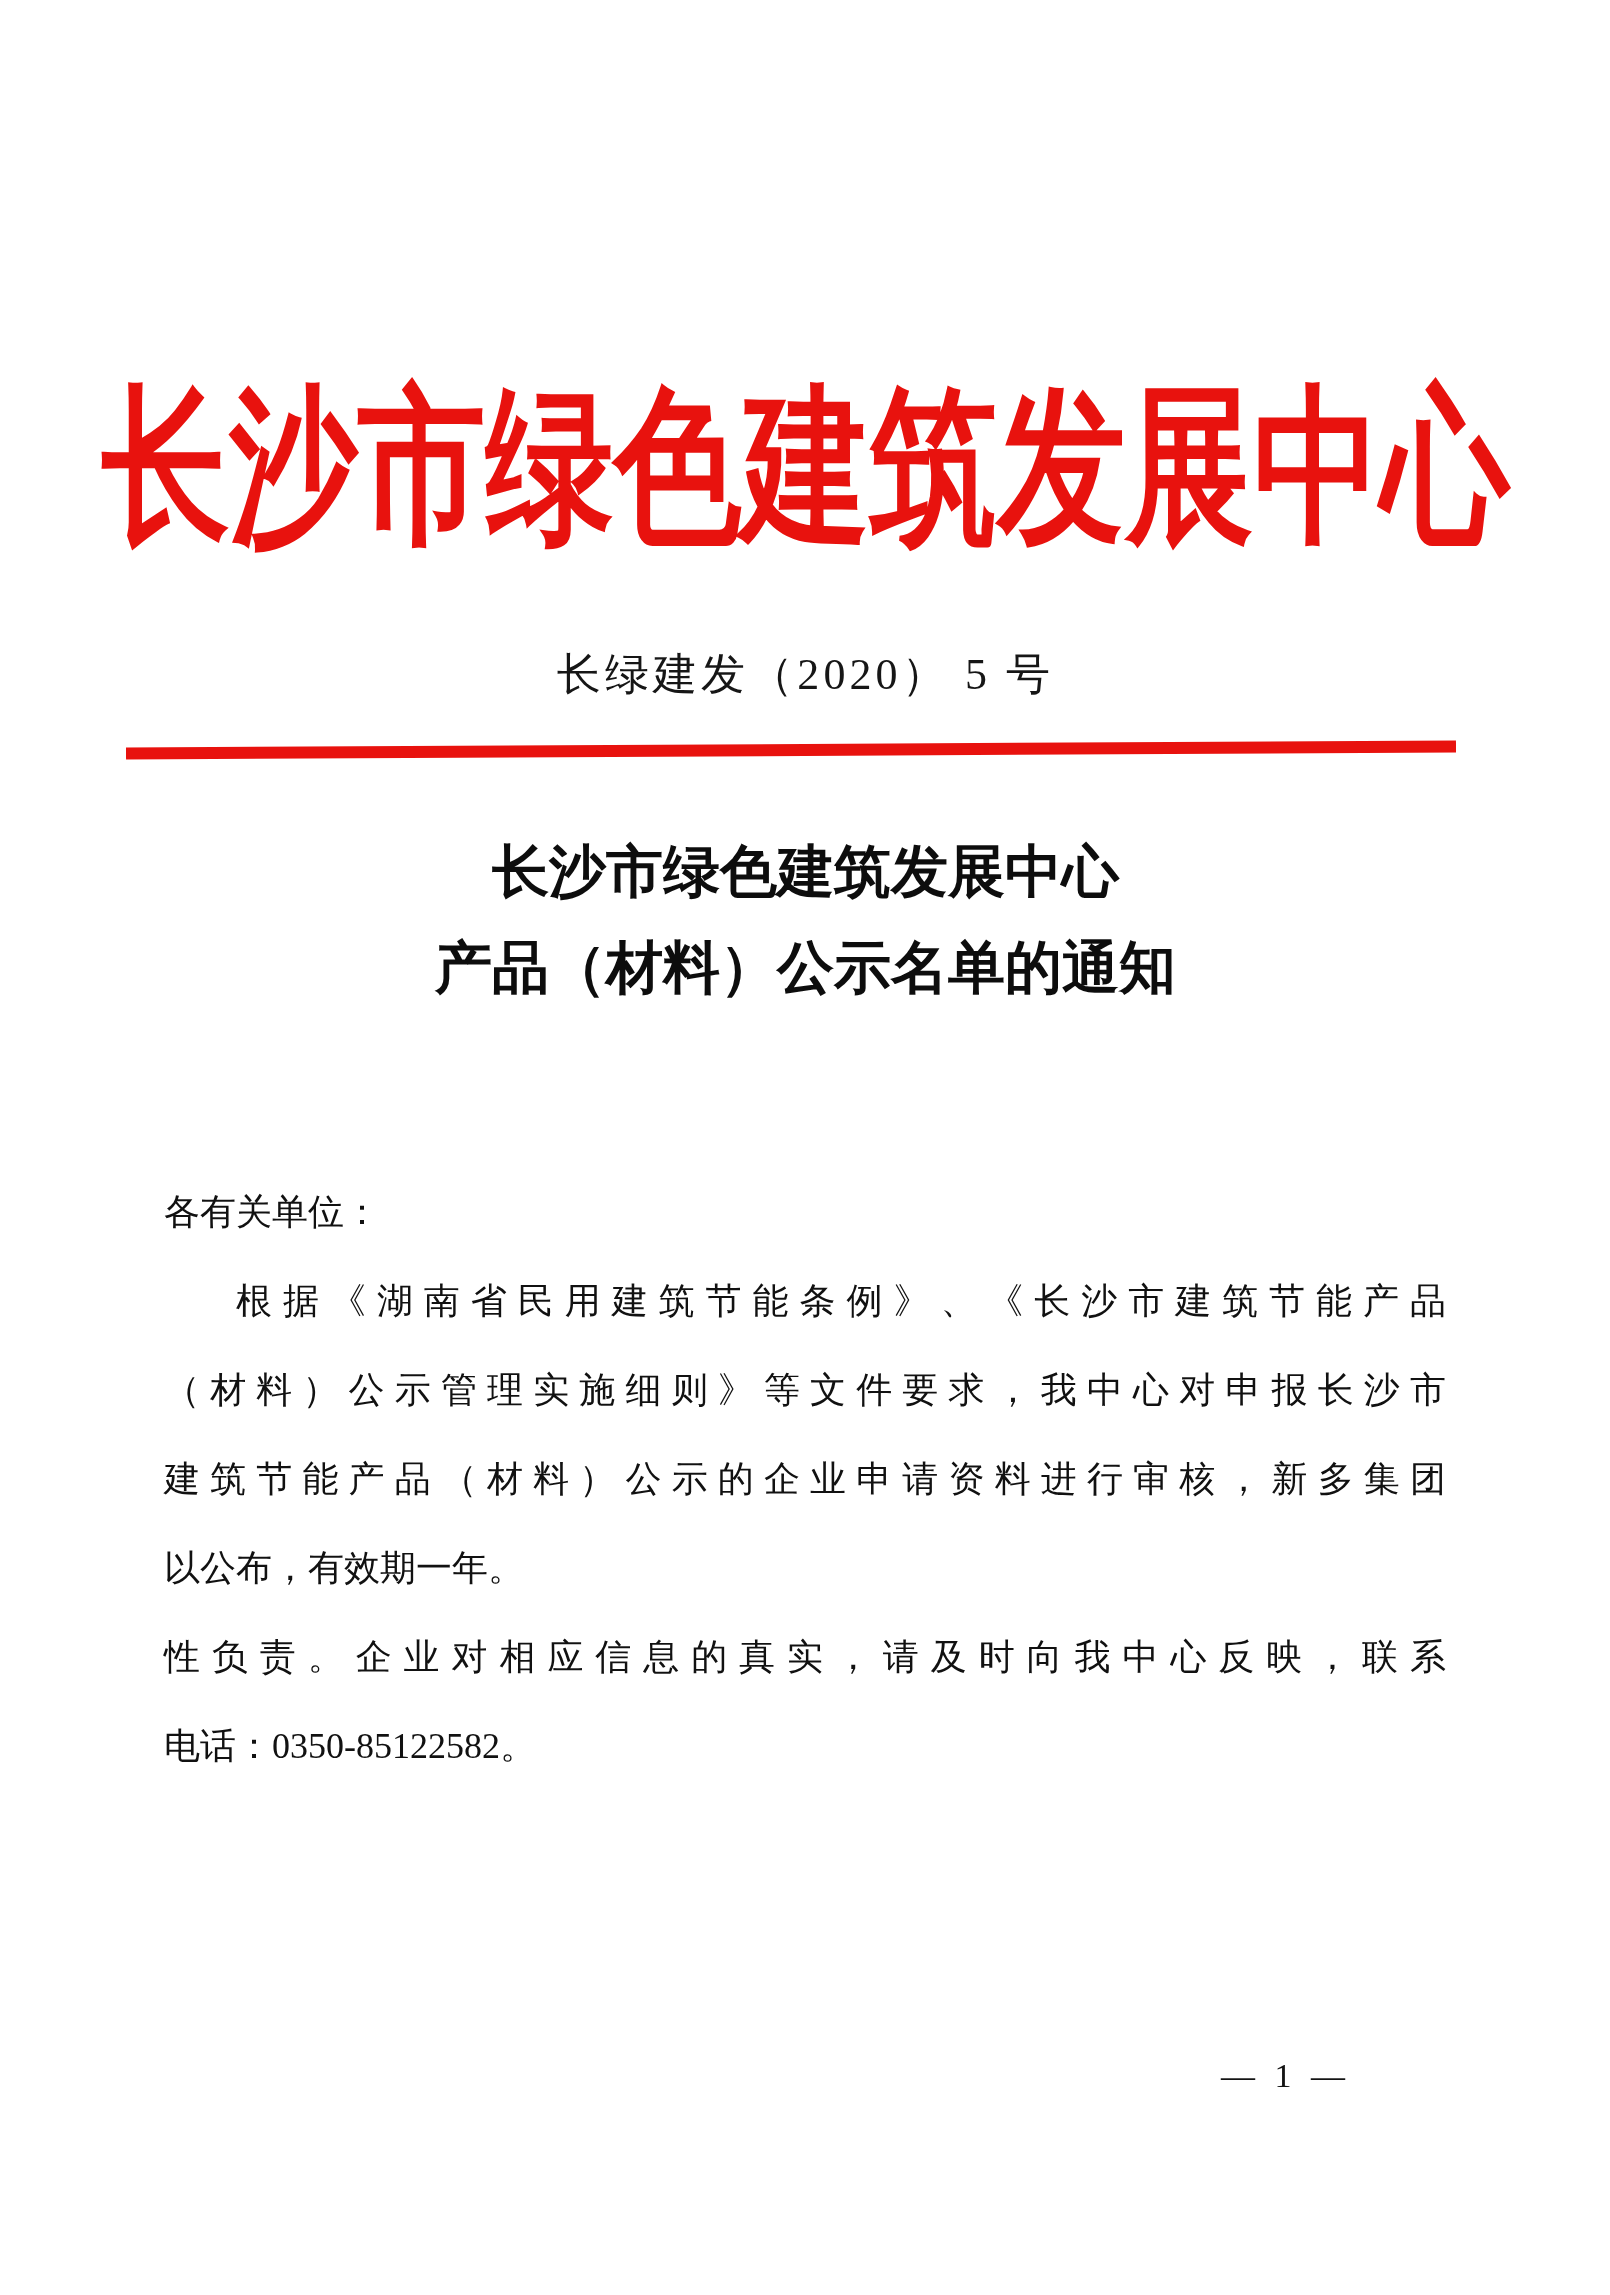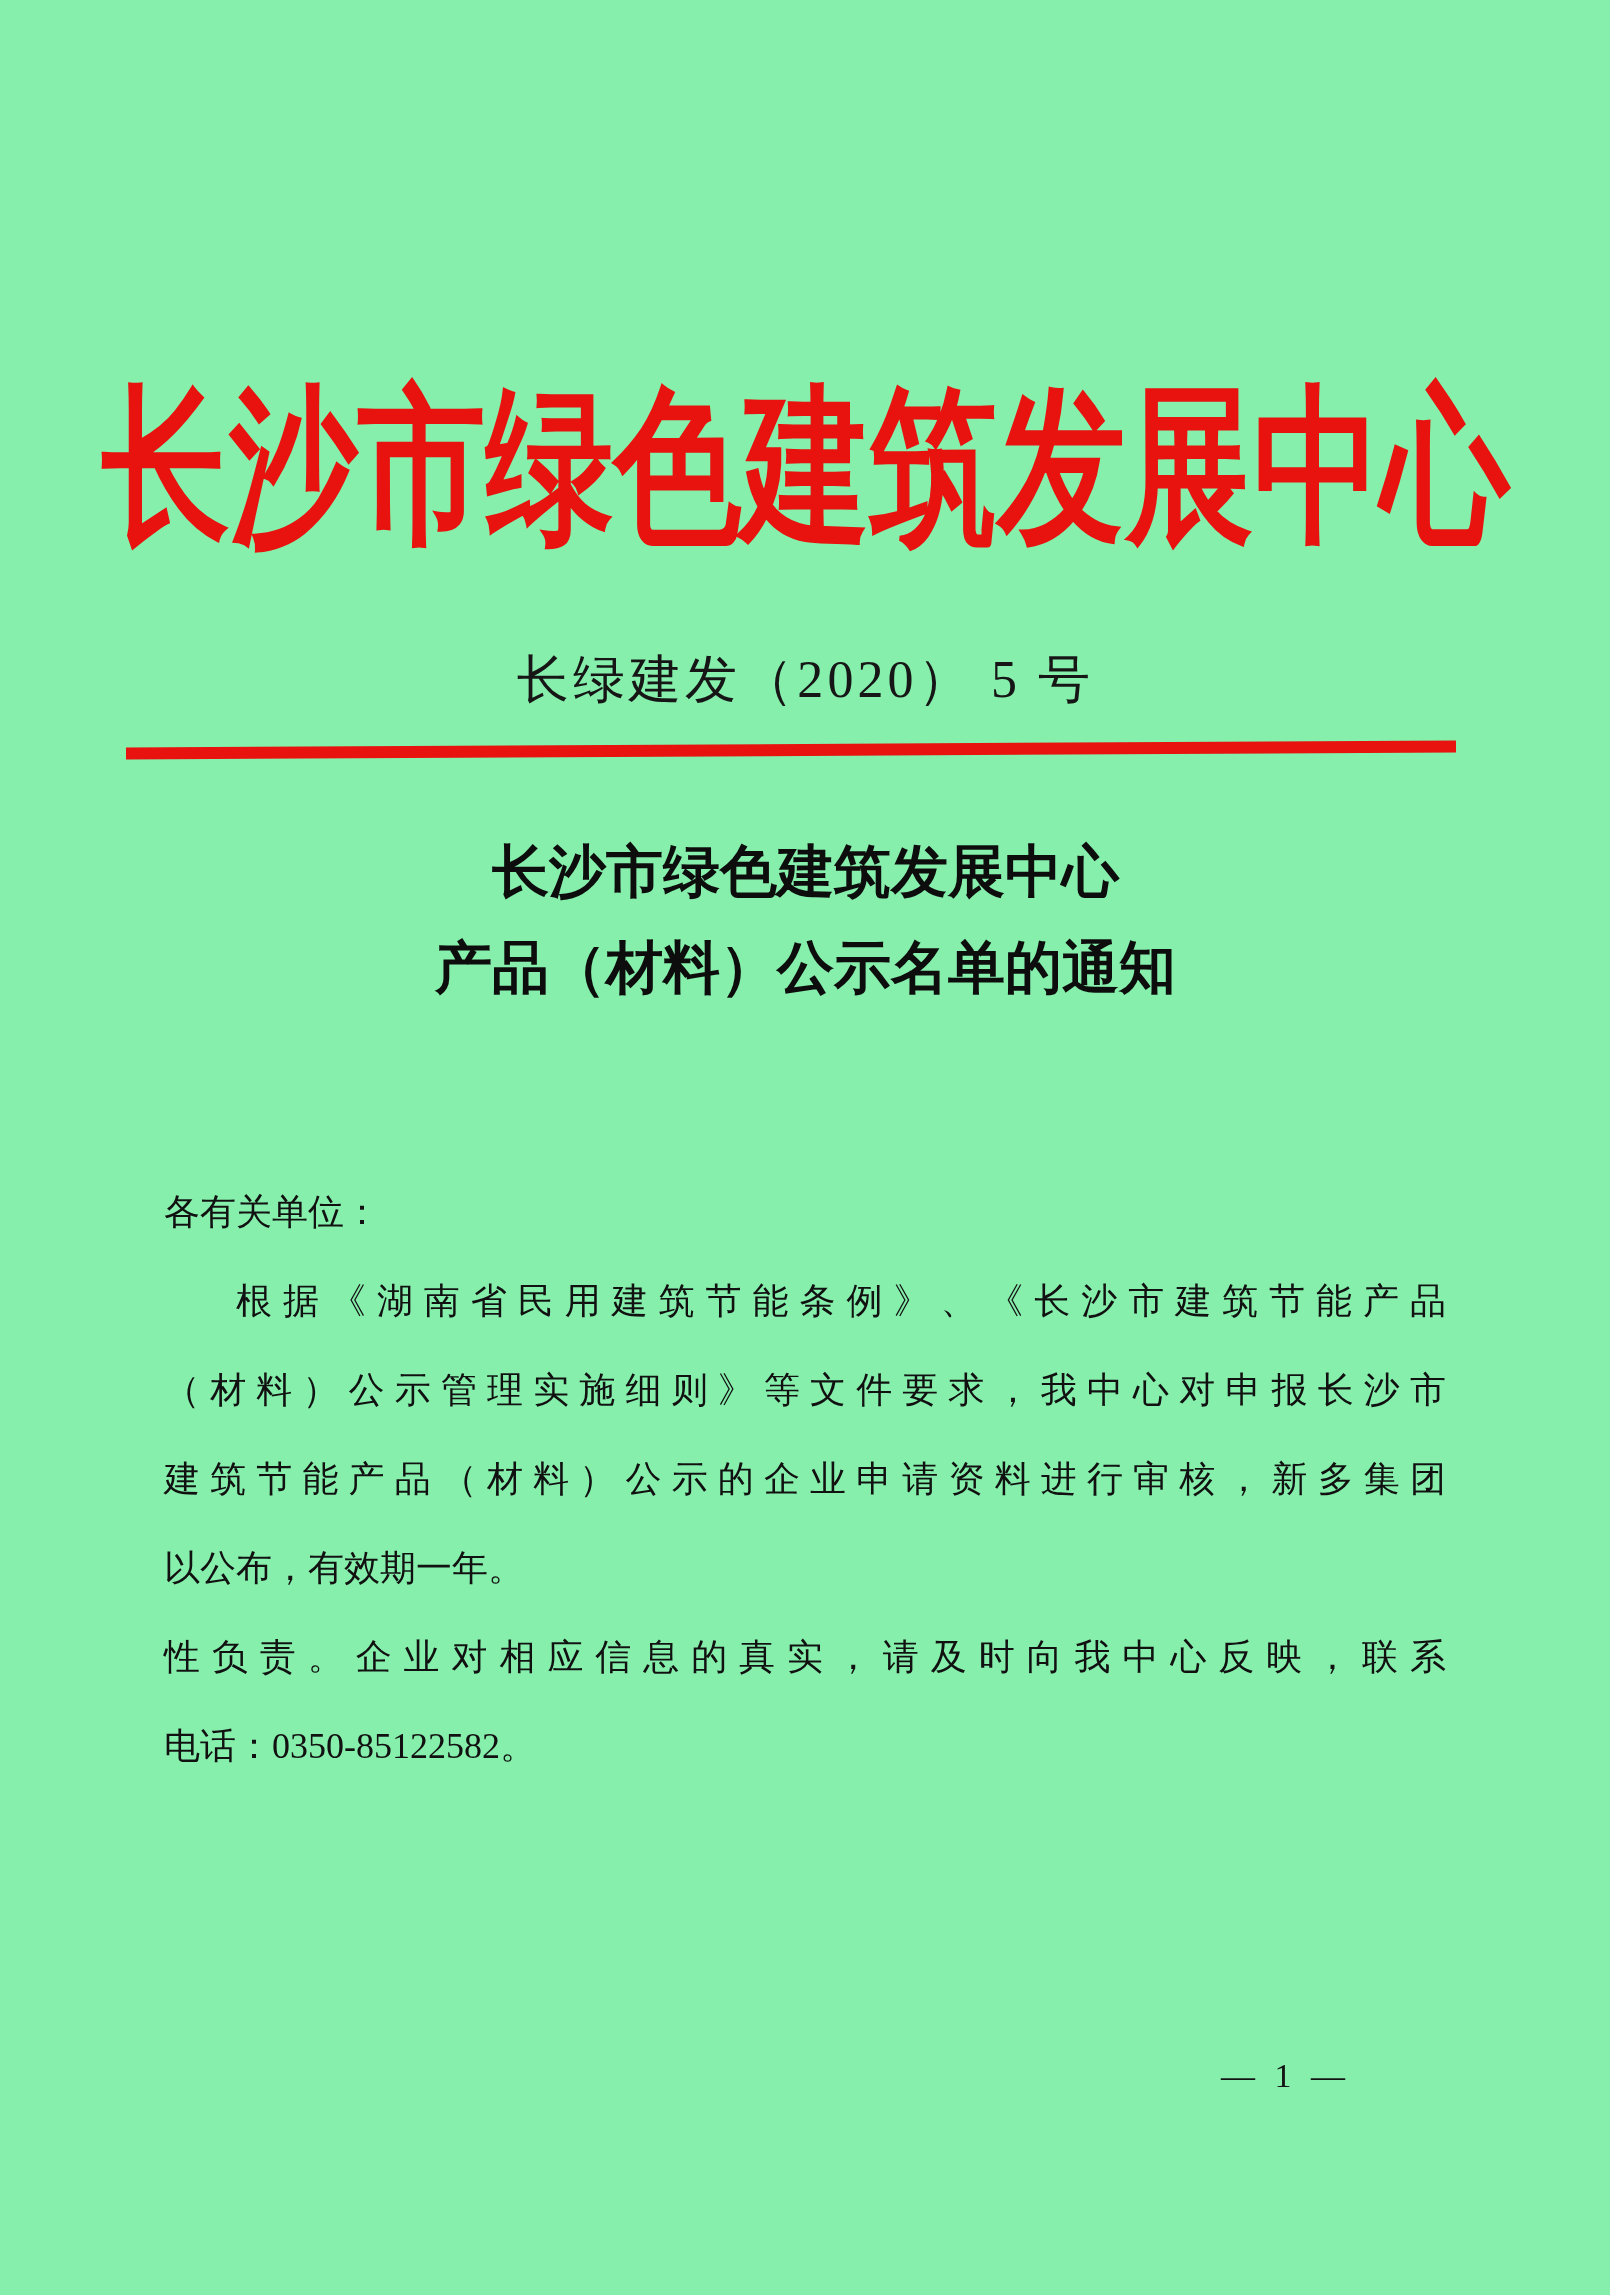--- a/index.html
+++ b/index.html
@@ -1,20 +1,20 @@
 <!DOCTYPE html>
 <html style="font-size:11px"><head>
 <meta charset="utf-8">
 <style>
   html, body { margin: 0; padding: 0; background: #9a9a9a; }
   .page {
     position: relative;
     width: 1611px;
     height: 2295px;
-    background: #86efac;
+    background: #ffffff;
     overflow: hidden;
     font-family: "Liberation Serif", "DejaVu Serif", serif;
     color: #1a1a1a;
   }
 
   
   .red-header {
     position: absolute;
     top: 379px;
     left: 0;
@@ -31,21 +31,21 @@
     white-space: nowrap;
   }
 
   
   .doc-number {
     position: absolute;
     top: 645px;
     left: 0;
     width: 100%;
     text-align: center;
-    font-size: 52px;
+    font-size: 44px;
     letter-spacing: 4.1px;
     color: #161616;
     white-space: nowrap;
   }
 
   
   .red-rule {
     position: absolute;
     top: 744px;
     left: 126px;

